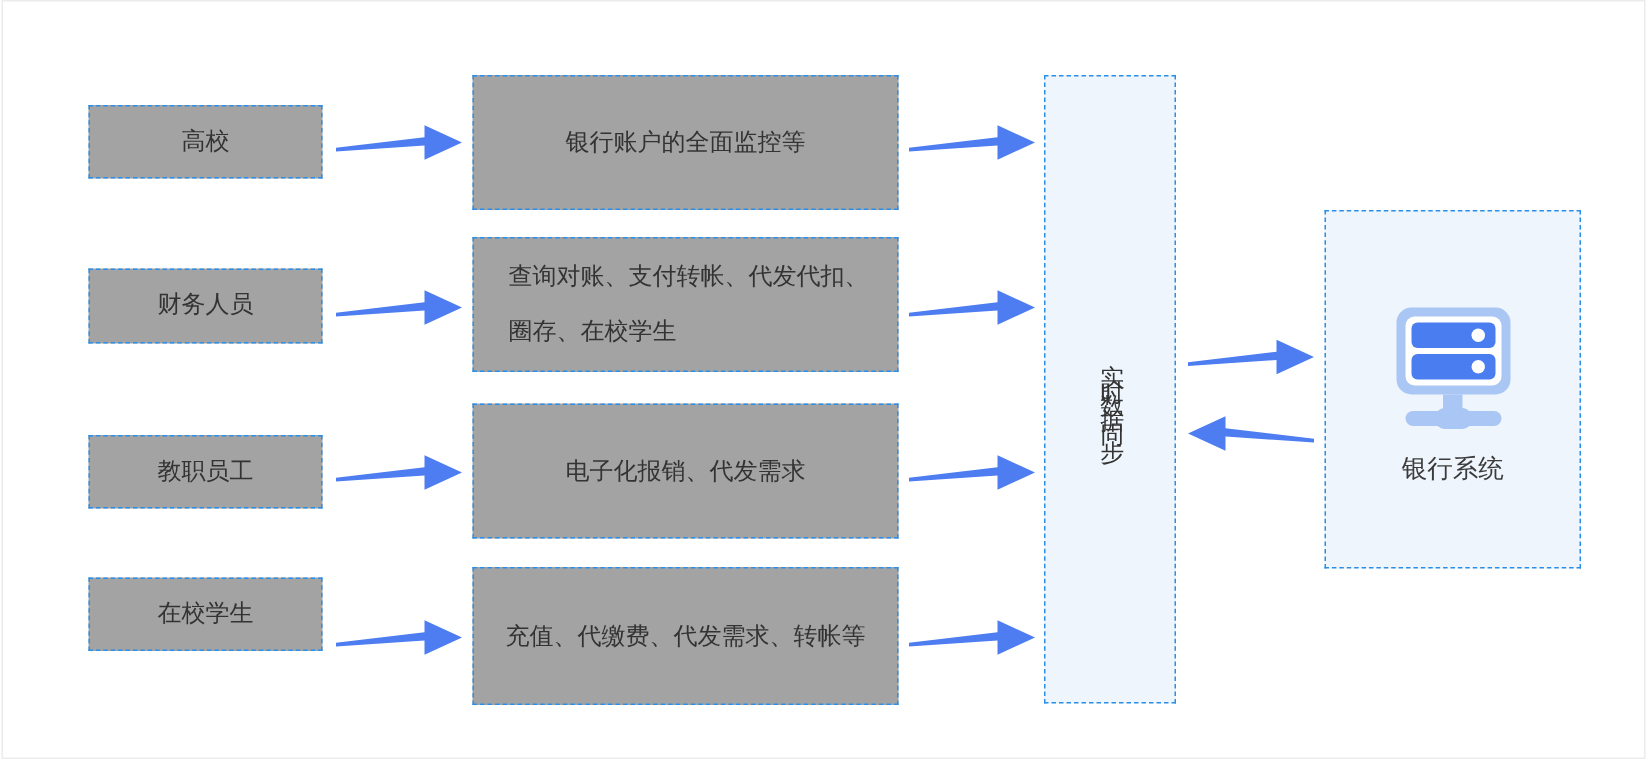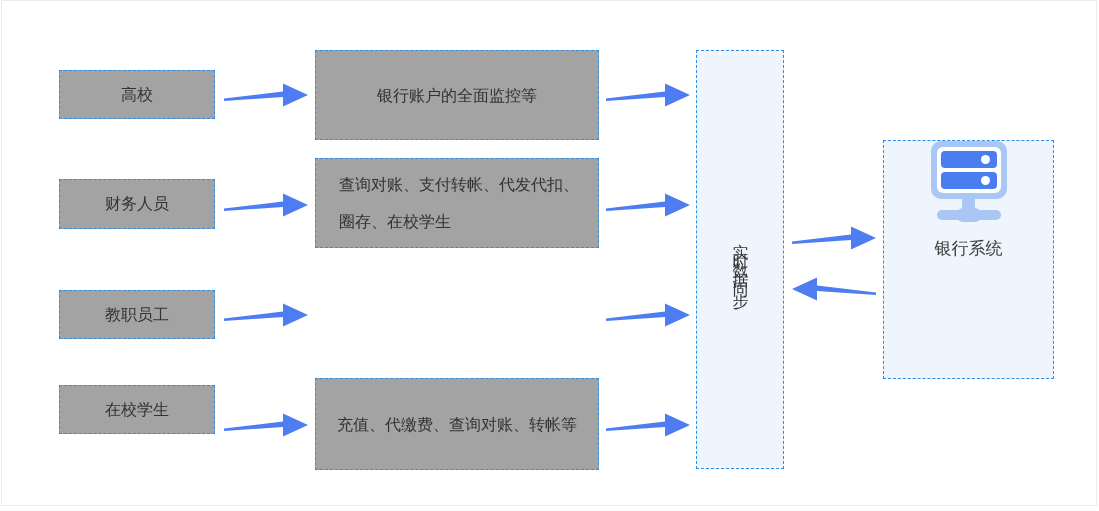--- a/index.html
+++ b/index.html
@@ -49,20 +49,21 @@
     color: #333333;
   }
 
   
   .bank-box {
     position: absolute;
     left: 881px; top: 139px; width: 171px; height: 239px;
     background: #eef5fc;
     border: 1.5px dashed #2a8fe8;
     display: flex; flex-direction: column; align-items: center;
+    padding-top: 64px;
   }
   .server-icon { width: 76px; display: flex; flex-direction: column; align-items: center; }
   .server-body {
     width: 76px; height: 58px;
     background: #a9c6f4;
     border-radius: 10px;
     padding: 6px;
   }
   .server-inner {
     width: 100%; height: 100%;
@@ -138,22 +139,26 @@
     </svg>
 
   <div class="dashed-box" style="left:313px;top:49px;width:284px;height:90px">
     <span class="box-line">银行账户的全面监控等</span>
     <span class="box-line"></span>
   </div>
   <div class="dashed-box align-left" style="left:313px;top:157px;width:284px;height:90px">
     <span class="box-line">查询对账、支付转帐、代发代扣、</span>
     <span class="box-line">圈存、在校学生</span>
   </div>
+  <div class="dashed-box" style="left:313px;top:268px;width:284px;height:90px">
+    <span class="box-line">电子化报销、代发需求</span>
+    <span class="box-line"></span>
+  </div>
   <div class="dashed-box" style="left:313px;top:377px;width:284px;height:92px">
-    <span class="box-line">充值、代缴费、查询对账、转帐等</span>
+    <span class="box-line">充值、代缴费、代发需求、转帐等</span>
     <span class="box-line"></span>
   </div>
 
   <svg class="arrow" style="left:604px;top:79px" viewBox="0 0 84 30">
     <polygon points="0,18.5 59,11.5 59,3.5 84,15 59,26.5 59,17 0,21" fill="#4d7df1"></polygon>
     </svg>
   <svg class="arrow" style="left:604px;top:189px" viewBox="0 0 84 30">
     <polygon points="0,18.5 59,11.5 59,3.5 84,15 59,26.5 59,17 0,21" fill="#4d7df1"></polygon>
     </svg>
   <svg class="arrow" style="left:604px;top:299px" viewBox="0 0 84 30">

